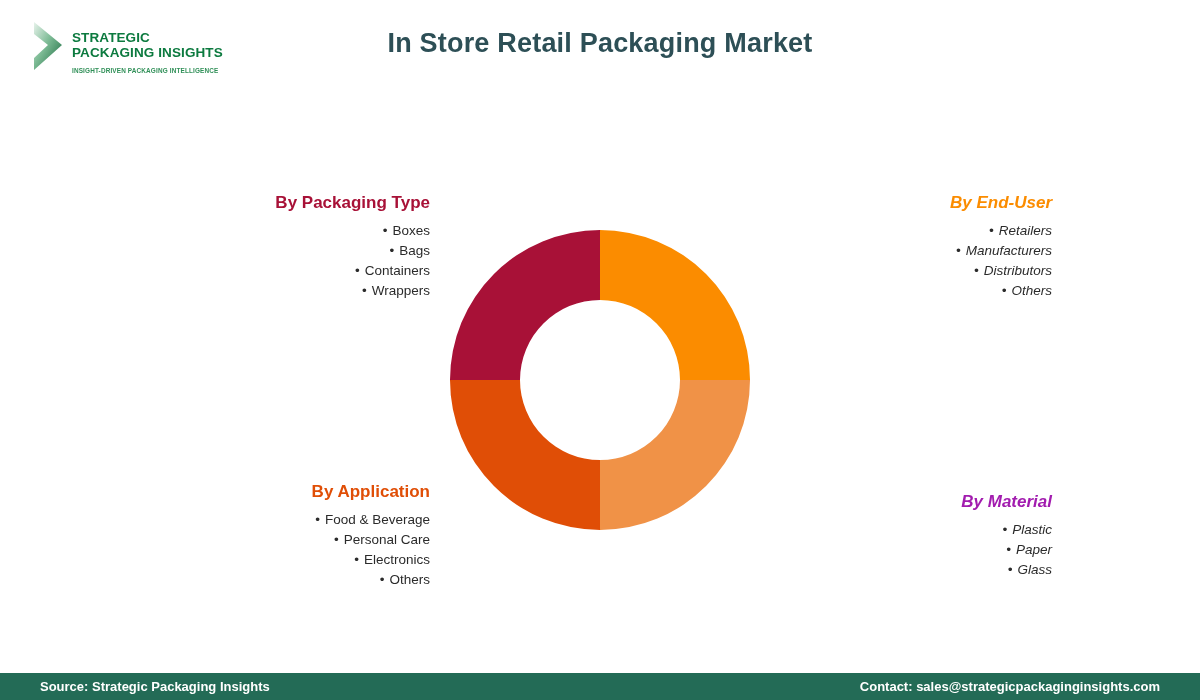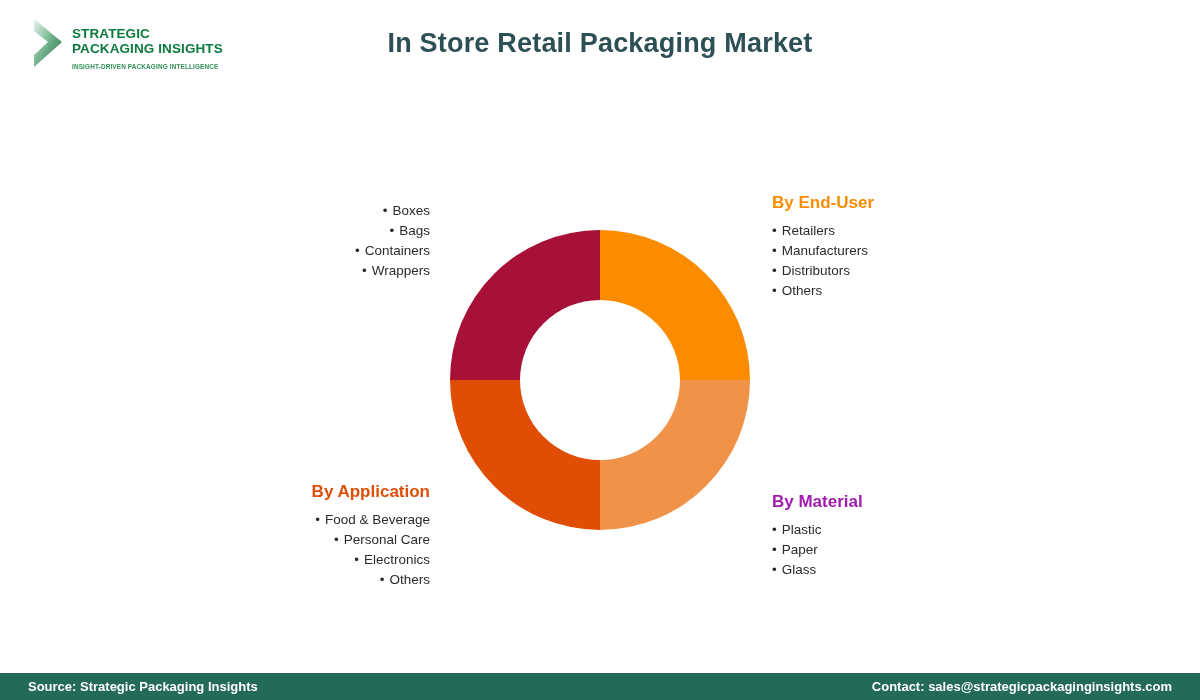--- a/index.html
+++ b/index.html
@@ -17,21 +17,21 @@
   }
 
   
   #logo {
     position: absolute;
     left: 28px;
     top: 12px;
     width: 200px;
     height: 62px;
     display: flex;
-    align-items: center;
+    align-items: flex-end;
   }
   #logo-mark {
     width: 40px;
     height: 56px;
     flex: 0 0 40px;
   }
   #logo-text-wrap {
     margin-left: 4px;
     padding-top: 9px;
   }
@@ -90,39 +90,39 @@
     color: #2b2b2b;
     line-height: 20px;
   }
   .seg-list li { white-space: nowrap; }
   .seg-list li::before {
     content: "\2022";
     margin-right: 5px;
   }
 
   .align-right { text-align: right; }
-  .align-left  { text-align: left; }
+  .align-left  { text-align: right; font-style: italic; }
 
   #block-packaging-type { left: 170px;  top: 193px; width: 260px; }
   #block-end-user       { left: 772px;  top: 193px; width: 280px; }
   #block-application    { left: 170px;  top: 482px; width: 260px; }
   #block-material       { left: 772px;  top: 492px; width: 280px; }
 
   
   #footer-bar {
     position: absolute;
     left: 0;
     bottom: 0;
     width: 1200px;
     height: 27px;
     background: #236b56;
     display: flex;
     align-items: center;
     justify-content: space-between;
-    padding: 0 28px;
+    padding: 0 40px;
   }
   .footer-text {
     color: #ffffff;
     font-size: 13px;
     font-weight: bold;
     white-space: nowrap;
   }
 </style>
 </head>
 <body>
@@ -154,20 +154,21 @@
 
     <path d="M300 150 A150 150 0 0 1 150 300 L150 230 A80 80 0 0 0 230 150 Z" fill="#F09247"></path>
 
     <path d="M150 300 A150 150 0 0 1 0 150 L70 150 A80 80 0 0 0 150 230 Z" fill="#E04E06"></path>
 
     <path d="M0 150 A150 150 0 0 1 150 0 L150 70 A80 80 0 0 0 70 150 Z" fill="#A81137"></path>
   </svg>
 </div>
 
 <div class="seg-block align-right" id="block-packaging-type">
+  <div class="seg-title" style="color:#A81137">By Packaging Type</div>
   <ul class="seg-list">
     <li>Boxes</li>
     <li>Bags</li>
     <li>Containers</li>
     <li>Wrappers</li>
   </ul>
 </div>
 
 <div class="seg-block align-left" id="block-end-user">
   <div class="seg-title" style="color:#FB8C00">By End-User</div>

